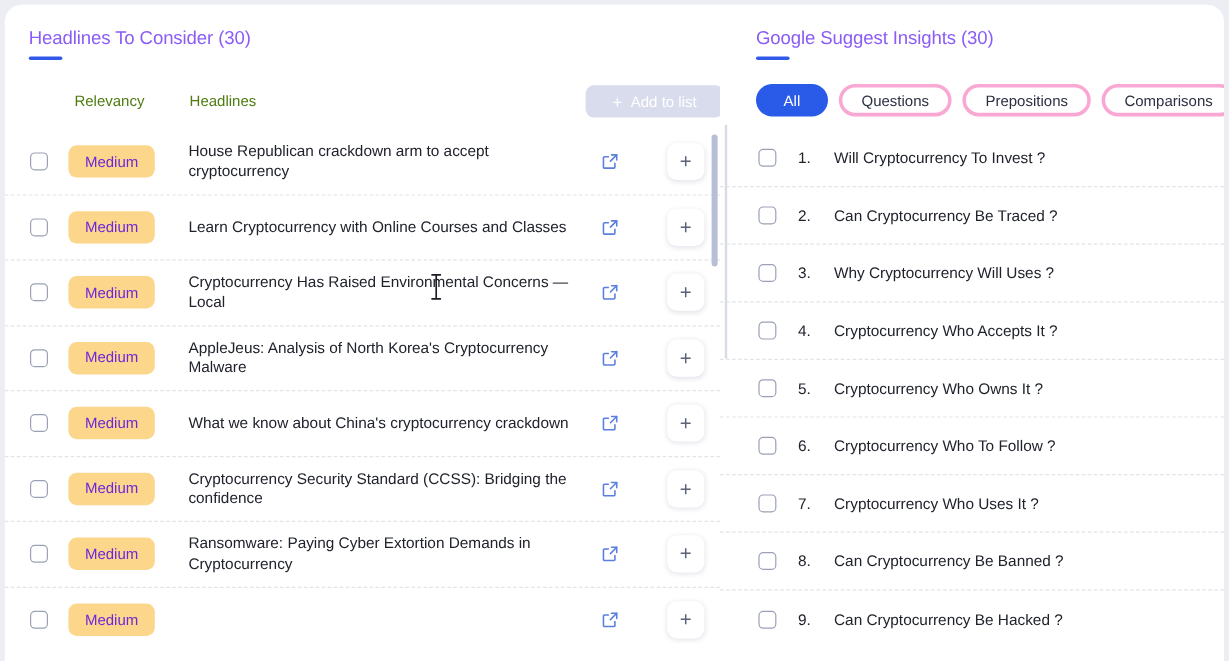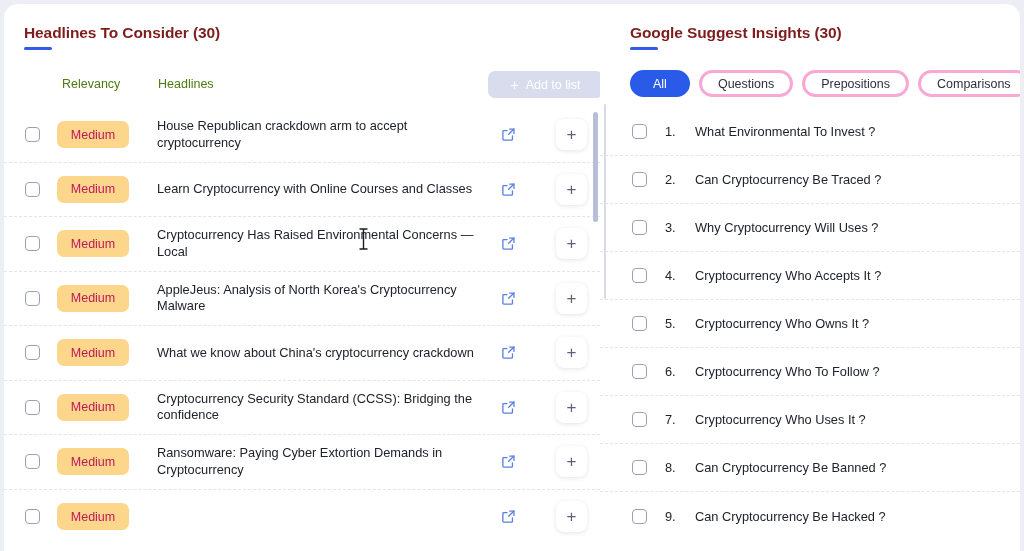--- a/index.html
+++ b/index.html
@@ -55,22 +55,22 @@
     border-radius: 2px;
   }
 
   
   .panel-head { position: absolute; }
   .panel-head.left  { top: 20px; left: 20px; }
   .panel-head.right { top: 20px; left: 30px; }
 
   .panel-title {
     font-size: 15.5px;
-    font-weight: bold;
-    color: #7f1d1d;
+    font-weight: normal;
+    color: #8b5cf6;
     letter-spacing: -0.1px;
     white-space: nowrap;
   }
   .title-accent {
     margin-top: 5px;
     width: 28px;
     height: 3px;
     border-radius: 2px;
     background: #3159ea;
   }
@@ -137,21 +137,21 @@
     flex: 0 0 auto;
     margin-left: 21px;
     cursor: pointer;
   }
 
   .badge {
     margin-left: 17px;
     width: 72px; height: 27px;
     border-radius: 7px;
     background: #fcd68b;
-    color: #be185d;
+    color: #6d28d9;
     font-size: 12.5px;
     display: flex;
     align-items: center;
     justify-content: center;
     flex: 0 0 auto;
   }
 
   .headline {
     margin-left: 28px;
     width: 330px;
@@ -416,21 +416,21 @@
           <div class="pill active">All</div>
           <div class="pill">Questions</div>
           <div class="pill">Prepositions</div>
           <div class="pill">Comparisons</div>
         </div>
 
       <div class="insights" id="insight-rows">
           <div class="irow">
             <div class="cb"></div>
             <div class="inum">1.</div>
-            <div class="itext">What Environmental To Invest ?</div>
+            <div class="itext">Will Cryptocurrency To Invest ?</div>
           </div>
           <div class="irow">
             <div class="cb"></div>
             <div class="inum">2.</div>
             <div class="itext">Can Cryptocurrency Be Traced ?</div>
           </div>
           <div class="irow">
             <div class="cb"></div>
             <div class="inum">3.</div>
             <div class="itext">Why Cryptocurrency Will Uses ?</div>

